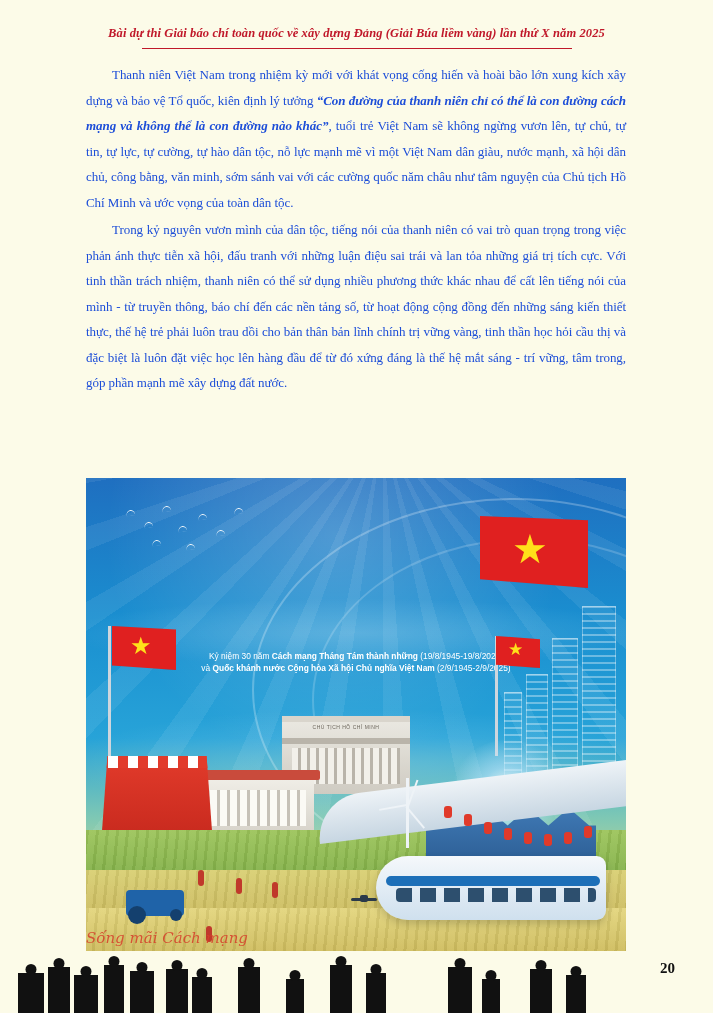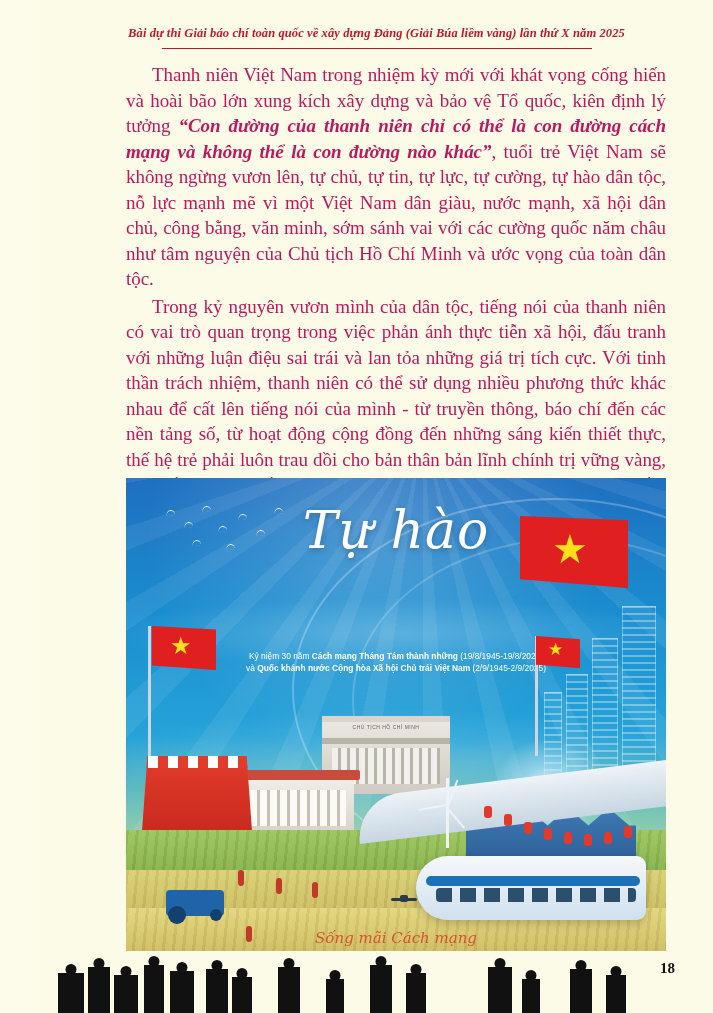--- a/index.html
+++ b/index.html
@@ -11,21 +11,20 @@
     height: 1013px;
     background: #fdfbe9;
     font-family: "Liberation Serif", serif;
     position: relative;
     overflow: hidden;
   }
   .page {
     position: absolute;
     inset: 0;
     background: #fcfbe8;
-    margin-left: 40px;
   }
 
   
   .header {
     position: absolute;
     top: 26px;
     left: 0;
     right: 0;
     text-align: center;
   }
@@ -47,23 +46,23 @@
   
   .content {
     position: absolute;
     top: 62px;
     left: 86px;
     width: 540px;
   }
   p.para {
     margin: 0 0 2px 0;
     font-family: "Liberation Serif", serif;
-    font-size: 19px;
+    font-size: 13px;
     line-height: 25.5px;
-    color: #be185d;
+    color: #1d4ed8;
     text-align: justify;
     text-indent: 26px;
     letter-spacing: -0.05px;
   }
   p.para .em {
     font-style: italic;
     font-weight: bold;
   }
 
   
@@ -295,21 +294,21 @@
     position: absolute; width: 8px; height: 12px; background: #e03a2a; border-radius: 3px;
   }
 
   
   .burst {
     position: absolute; right: 58px; top: 262px; width: 120px; height: 110px;
     background: radial-gradient(circle at 50% 50%, rgba(255,255,255,0.95) 0%, rgba(190,230,255,0.55) 35%, rgba(190,230,255,0) 70%);
     border-radius: 50%;
   }
   .bottom-script {
-    position: absolute; bottom: 4px; left: 0; right: 0; text-align: center;
+    position: absolute; bottom: 4px; left: 0; right: 0; 
     font-family: "DejaVu Serif", serif; font-style: italic; font-size: 15px;
     color: rgba(214,62,42,0.85);
   }
   .drone { position: absolute; left: 265px; top: 420px; width: 26px; height: 3px; background: #2b3a4a; border-radius: 2px; }
   .drone:after { content:""; position:absolute; left:9px; top:-3px; width:8px; height:7px; background:#2b3a4a; border-radius:2px; }
   .tractor { position: absolute; left: 40px; top: 412px; width: 58px; height: 26px; background:#1f63a8; border-radius:4px; }
   .tractor .w1 { position:absolute; left:2px; bottom:-8px; width:18px;height:18px;border-radius:50%;background:#14406e; }
   .tractor .w2 { position:absolute; right:2px; bottom:-5px; width:12px;height:12px;border-radius:50%;background:#14406e; }
   .person { position:absolute; width:6px; height:16px; background:#c0392b; border-radius:3px; }
 
@@ -363,24 +362,23 @@
     <div class="bird" style="left:40px; top:32px;"></div>
     <div class="bird" style="left:58px; top:44px;"></div>
     <div class="bird" style="left:76px; top:28px;"></div>
     <div class="bird" style="left:92px; top:48px;"></div>
     <div class="bird" style="left:112px; top:36px;"></div>
     <div class="bird" style="left:130px; top:52px;"></div>
     <div class="bird" style="left:148px; top:30px;"></div>
     <div class="bird" style="left:66px; top:62px;"></div>
     <div class="bird" style="left:100px; top:66px;"></div>
 
-    <div class="poster-title-script">Tự hào</div>
     <div class="poster-sub">
       <span>Kỷ niệm 30 năm </span><b>Cách mạng Tháng Tám thành những</b><span> (19/8/1945-19/8/2025)</span><br>
-      <span>và </span><b>Quốc khánh nước Cộng hòa Xã hội Chủ trái Việt Nam</b><span> (2/9/1945-2/9/2025)</span>
+      <span>và </span><b>Quốc khánh nước Cộng hòa Xã hội Chủ nghĩa Việt Nam</b><span> (2/9/1945-2/9/2025)</span>
     </div>
 
     <div class="flag flag-big">
         <span class="star">★</span>
       </div>
     <div class="pole pole-left"></div>
     <div class="flag flag-left">
         <span class="star">★</span>
       </div>
     <div class="pole pole-right"></div>
@@ -447,21 +445,21 @@
     </div>
     <div class="drone"></div>
     <div class="person" style="left:112px; top:392px;"></div>
     <div class="person" style="left:150px; top:400px;"></div>
     <div class="person" style="left:186px; top:404px;"></div>
     <div class="person" style="left:120px; top:448px;"></div>
 
     <div class="bottom-script">Sống mãi Cách mạng</div>
   </div>
 
-  <div class="page-number">18</div>
+  <div class="page-number">20</div>
 
   <div class="silhouette-band">
     <div class="sil" style="left:18px; width:26px; height:40px;">
         <div class="head"></div>
       </div>
     <div class="sil" style="left:48px; width:22px; height:46px;">
         <div class="head"></div>
       </div>
     <div class="sil" style="left:74px; width:24px; height:38px;">
         <div class="head"></div>

